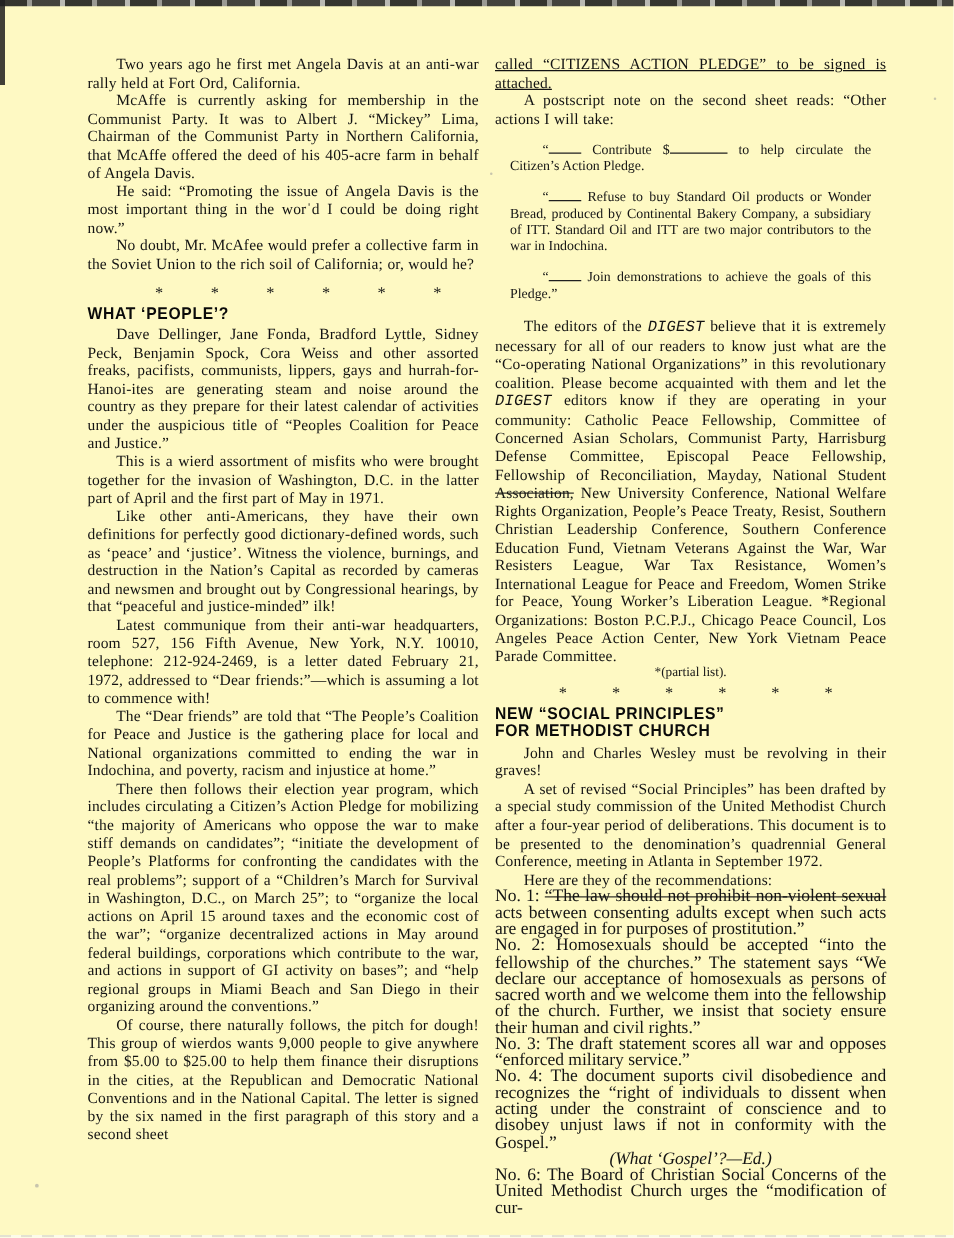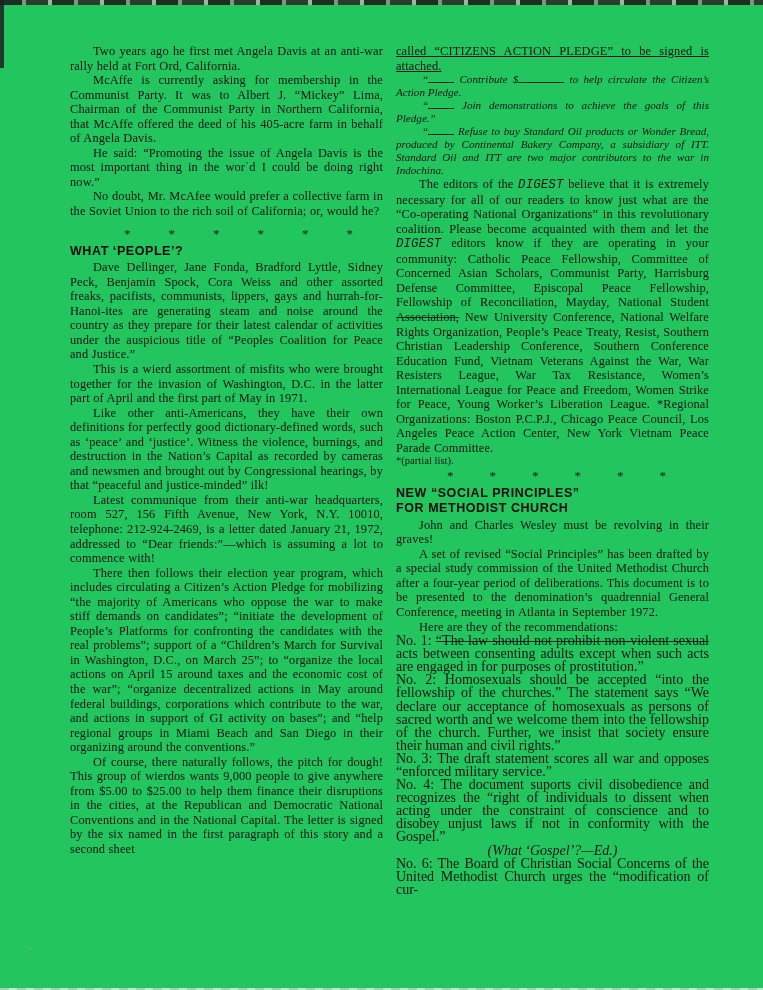--- a/index.html
+++ b/index.html
@@ -9,21 +9,21 @@
     background: #ffffff;
   }
   body {
     font-family: "Liberation Serif", "DejaVu Serif", serif;
   }
 
   #page {
     position: relative;
     width: 763px;
     height: 990px;
-    background: #22c55e;
+    background: #fef9c3;
     overflow: hidden;
   }
 
   
   .scan-edge-top {
     position: absolute;
     left: 0; top: 0;
     width: 763px; height: 5px;
     background: repeating-linear-gradient(
       to right,
@@ -83,27 +83,26 @@
     text-indent: 23px;
     color: #131313;
     letter-spacing: .01em;
     word-spacing: .02em;
     -webkit-font-smoothing: none;
   }
   p.body.noindent { text-indent: 0; text-decoration: underline; }
 
   
   p.quote-small {
-    margin: 0;
+    margin: 12px;
     font-size: 11.1px;
     line-height: 13.0px;
     text-align: justify;
     text-indent: 26px;
     color: #151515;
-    font-style: italic;
   }
 
   
   p.rec {
     margin: 0;
     font-size: 14px;
     line-height: 13.1px;
     text-align: justify;
     text-indent: 0;
     color: #141414;
@@ -152,21 +151,21 @@
     font-size: 13px;
     line-height: 1;
     color: #161616;
     padding-left: 24px;
   }
   .stars.right { gap: 36px; padding-left: 8px; }
   .stars span { display: inline-block; }
 
   .partial-note {
     font-size: 10.6px;
-    text-align: left;
+    text-align: center;
     color: #161616;
     line-height: 12px;
   }
 
   .sp-2  { height: 2px; }
   .sp-4  { height: 4px; }
   .sp-8  { height: 8px; }
 </style>
 </head>
 <body>
@@ -199,35 +198,37 @@
         <span>*</span>
       </div>
       <div class="sp-4"></div>
 
       <h2 class="headline">WHAT ‘PEOPLE’?</h2>
       <div class="sp-2"></div>
 
       <p class="body">Dave Dellinger, Jane Fonda, Bradford Lyttle, Sidney Peck, Benjamin Spock, Cora Weiss and other assorted freaks, pacifists, communists, lippers, gays and hurrah-for-Hanoi-ites are generating steam and noise around the country as they prepare for their latest calendar of activities under the auspicious title of “Peoples Coalition for Peace and Justice.”</p>
       <p class="body">This is a wierd assortment of misfits who were brought together for the invasion of Washington, D.C. in the latter part of April and the first part of May in 1971.</p>
       <p class="body">Like other anti-Americans, they have their own definitions for perfectly good dictionary-defined words, such as ‘peace’ and ‘justice’. Witness the violence, burnings, and destruction in the Nation’s Capital as recorded by cameras and newsmen and brought out by Congressional hearings, by that “peaceful and justice-minded” ilk!</p>
-      <p class="body">Latest communique from their anti-war headquarters, room 527, 156 Fifth Avenue, New York, N.Y. 10010, telephone: 212-924-2469, is a letter dated January 21, 1972, addressed to “Dear friends:”—which is assuming a lot to commence with!</p>
+      <p class="body">Latest communique from their anti-war headquarters, room 527, 156 Fifth Avenue, New York, N.Y. 10010, telephone: 212-924-2469, is a letter dated February 21, 1972, addressed to “Dear friends:”—which is assuming a lot to commence with!</p>
+      <p class="body">The “Dear friends” are told that “The People’s Coalition for Peace and Justice is the gathering place for local and National organizations committed to ending the war in Indochina, and poverty, racism and injustice at home.”</p>
       <p class="body">There then follows their election year program, which includes circulating a Citizen’s Action Pledge for mobilizing “the majority of Americans who oppose the war to make stiff demands on candidates”; “initiate the development of People’s Platforms for confronting the candidates with the real problems”; support of a “Children’s March for Survival in Washington, D.C., on March 25”; to “organize the local actions on April 15 around taxes and the economic cost of the war”; “organize decentralized actions in May around federal buildings, corporations which contribute to the war, and actions in support of GI activity on bases”; and “help regional groups in Miami Beach and San Diego in their organizing around the conventions.”</p>
       <p class="body">Of course, there naturally follows, the pitch for dough! This group of wierdos wants 9,000 people to give anywhere from $5.00 to $25.00 to help them finance their disruptions in the cities, at the Republican and Democratic National Conventions and in the National Capital. The letter is signed by the six named in the first paragraph of this story and a second sheet</p>
 
     </div>
 
     <div class="col">
 
       <p class="body noindent">called “CITIZENS ACTION PLEDGE” to be signed is attached.</p>
+      <p class="body">A postscript note on the second sheet reads: “Other actions I will take:</p>
 
       <p class="quote-small"><span>“</span><span class="blank-line bl-short"></span><span> Contribute $</span><span class="blank-line bl-mid"></span><span> to help circulate the Citizen’s Action Pledge.</span></p>
 
+      <p class="quote-small"><span>“</span><span class="blank-line bl-short"></span><span> Refuse to buy Standard Oil products or Wonder Bread, produced by Continental Bakery Company, a subsidiary of ITT. Standard Oil and ITT are two major contributors to the war in Indochina.</span></p>
+
       <p class="quote-small"><span>“</span><span class="blank-line bl-short"></span><span> Join demonstrations to achieve the goals of this Pledge.”</span></p>
-
-      <p class="quote-small"><span>“</span><span class="blank-line bl-short"></span><span> Refuse to buy Standard Oil products or Wonder Bread, produced by Continental Bakery Company, a subsidiary of ITT. Standard Oil and ITT are two major contributors to the war in Indochina.</span></p>
 
       <p class="body"><span>The editors of the </span><span class="ital">DIGEST</span><span> believe that it is extremely necessary for all of our readers to know just what are the “Co-operating National Organizations” in this revolutionary coalition. Please become acquainted with them and let the </span><span class="ital">DIGEST</span><span> editors know if they are operating in your community: Catholic Peace Fellowship, Committee of Concerned Asian Scholars, Communist Party, Harrisburg Defense Committee, Episcopal Peace Fellowship, Fellowship of Reconciliation, Mayday, National Student </span><span class="struck">Association,</span><span> New University Conference, National Welfare Rights Organization, People’s Peace Treaty, Resist, Southern Christian Leadership Conference, Southern Conference Education Fund, Vietnam Veterans Against the War, War Resisters League, War Tax Resistance, Women’s International League for Peace and Freedom, Women Strike for Peace, Young Worker’s Liberation League. *Regional Organizations: Boston P.C.P.J., Chicago Peace Council, Los Angeles Peace Action Center, New York Vietnam Peace Parade Committee.</span></p>
 
       <div class="partial-note">*(partial list).</div>
       <div class="sp-2"></div>
 
       <div class="stars right">
         <span>*</span>
         <span>*</span>
         <span>*</span>

